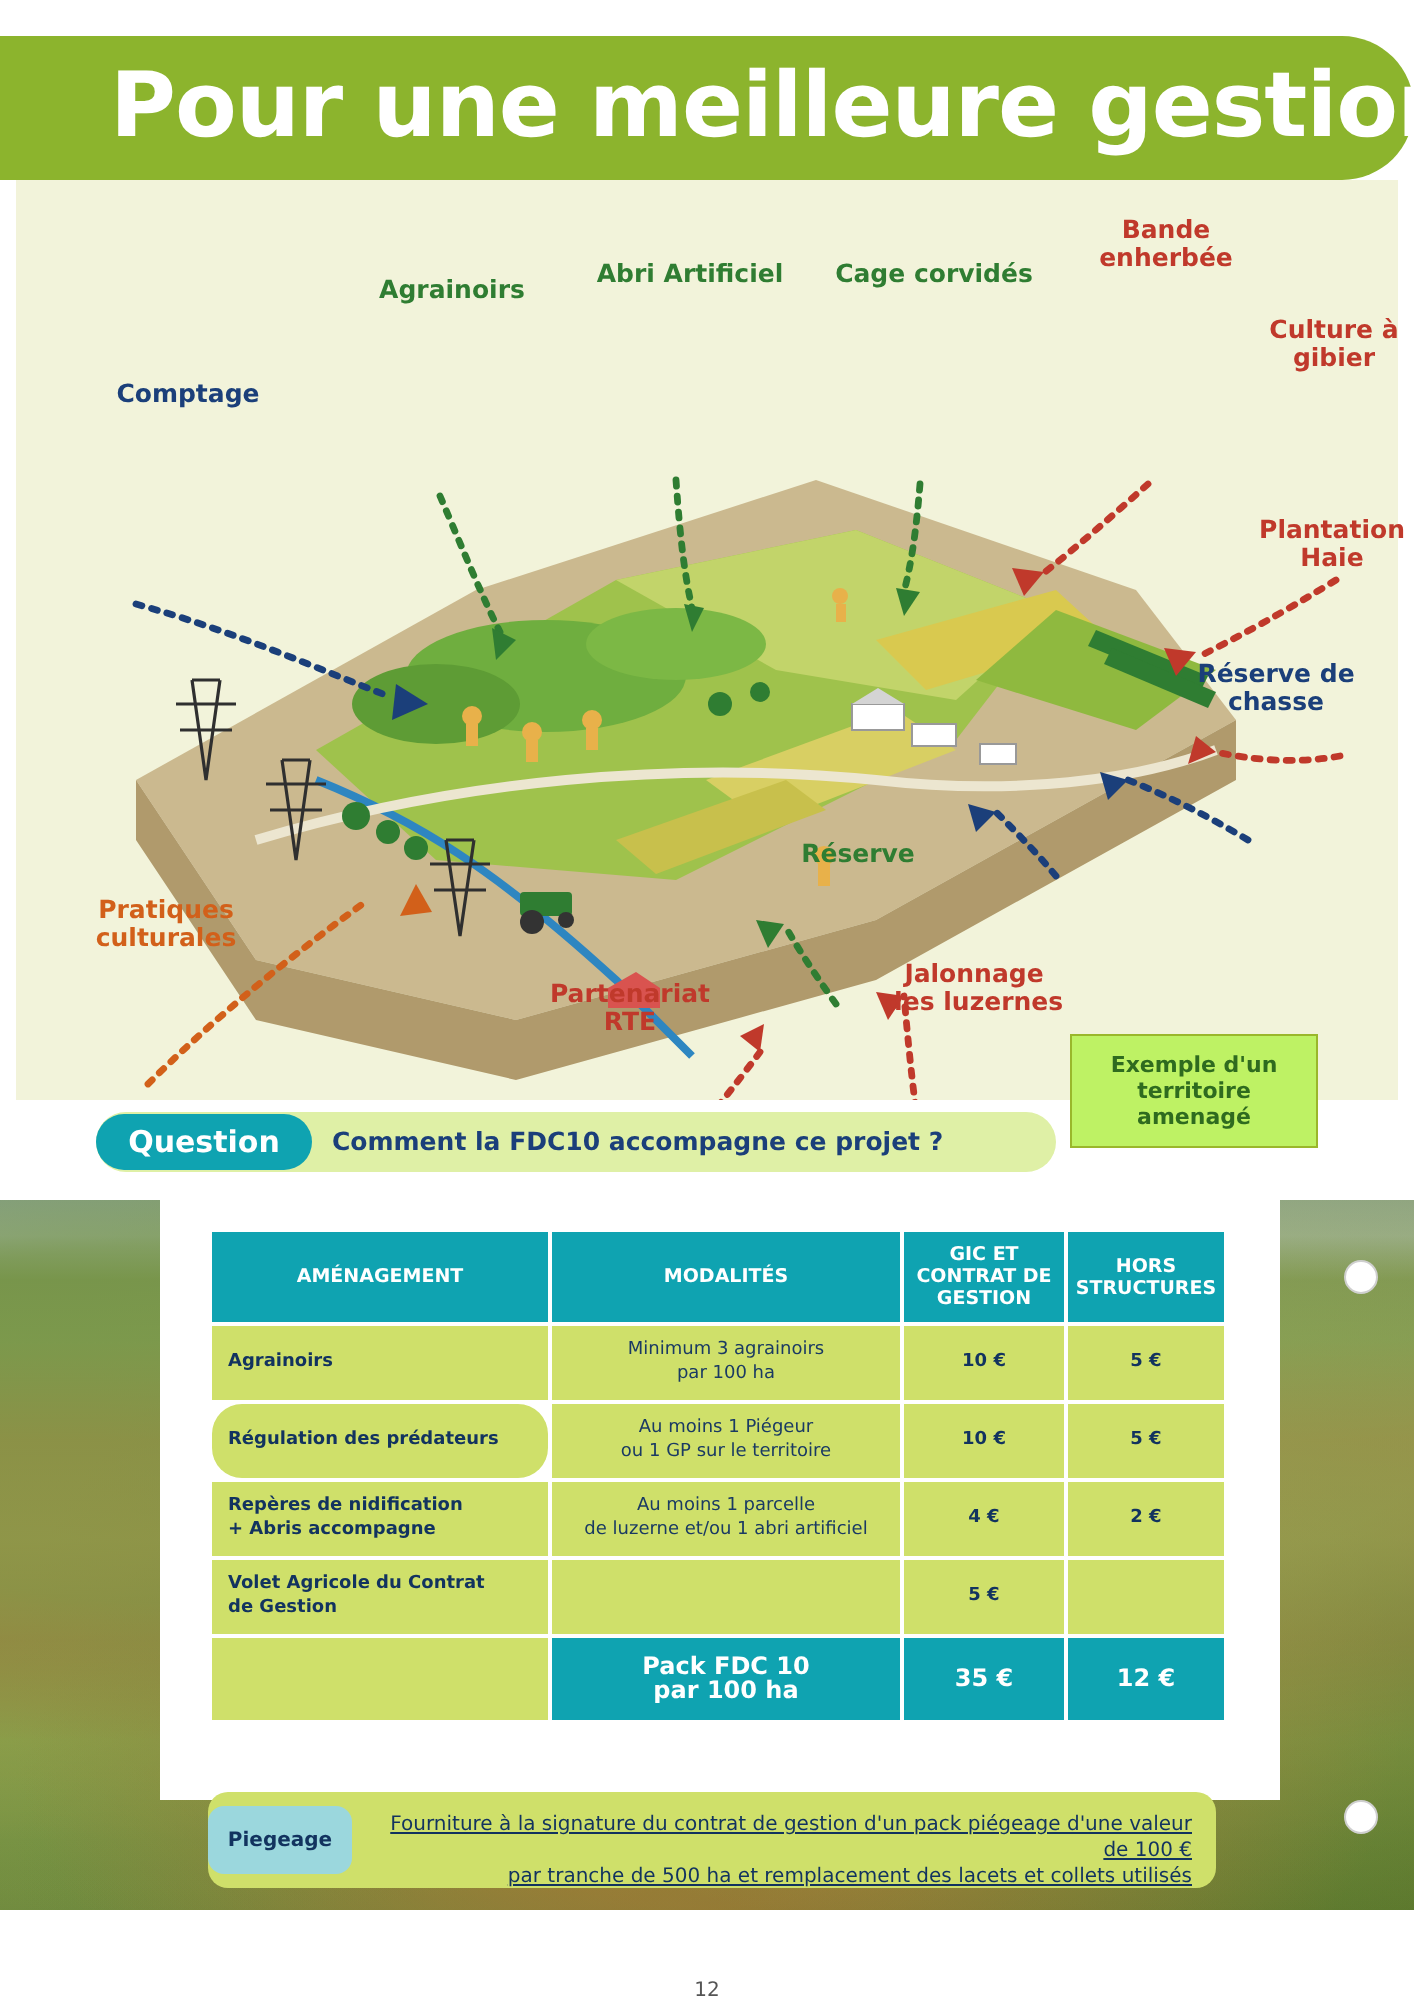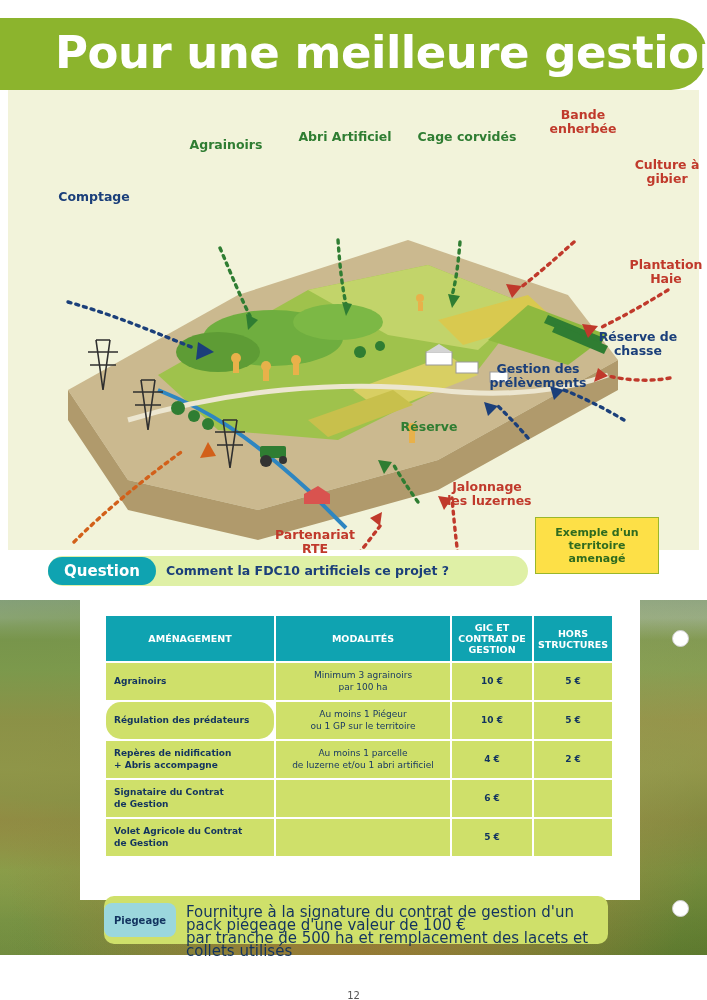--- a/index.html
+++ b/index.html
@@ -55,21 +55,21 @@
   .lbl{
     position:absolute;font-weight:bold;font-size:12.5px;line-height:14px;
     font-family:"DejaVu Sans", sans-serif;text-align:center;white-space:pre-line;
   }
   .lbl.green{color:#2f7d32;}
   .lbl.blue{color:#1b3f7a;}
   .lbl.red{color:#c0392b;}
   .lbl.orange{color:#d2601a;}
   .example-box{
     position:absolute;left:527px;top:427px;width:122px;height:55px;
-    border:1px solid #9ab72b;background:#fde047;
+    border:1px solid #9ab72b;background:#bef264;
     display:flex;align-items:center;justify-content:center;text-align:center;
     color:#2f6b1f;font-weight:bold;font-size:11px;line-height:13px;
     font-family:"DejaVu Sans", sans-serif;
   }
   
   .q-bar{
     position:absolute;left:48px;top:556px;width:480px;height:30px;
     background:#dff0a6;border-radius:15px;
   }
   .q-tag{
@@ -105,22 +105,22 @@
   .note{
     position:absolute;left:104px;top:896px;width:504px;height:48px;
     background:#cfe06a;border-radius:10px;display:flex;align-items:center;
   }
   .note-tag{
     position:absolute;left:104px;top:903px;width:72px;height:34px;background:#9bd7dd;
     border-radius:8px;display:flex;align-items:center;justify-content:center;
     color:#12335f;font-weight:bold;font-size:10px;font-family:"DejaVu Sans", sans-serif;
   }
   .note-text{
-    position:absolute;left:186px;top:906px;width:410px;text-align:left;
-    color:#12335f;font-size:15px;line-height:13px;font-family:"DejaVu Sans", sans-serif;
+    position:absolute;left:186px;top:906px;width:410px;text-align:right;
+    color:#12335f;font-size:10px;line-height:13px;font-family:"DejaVu Sans", sans-serif;text-decoration:underline;
   }
   .page-num{
     position:absolute;left:0;top:966px;width:707px;text-align:center;
     color:#555;font-size:10px;font-family:"DejaVu Sans", sans-serif;margin-top:24px;
   }
   
   .hole{position:absolute;right:18px;width:15px;height:15px;border-radius:50%;
     background:#ffffff;border:1px solid #cfcfcf;}
 </style>
 </head>
@@ -249,36 +249,36 @@
   <div class="lbl green" style="left: 282px; top: 40px; width: 110px; white-space: pre-line;">Abri Artificiel</div>
   <div class="lbl green" style="left: 404px; top: 40px; width: 110px; white-space: pre-line;">Cage corvidés</div>
   <div class="lbl red" style="left: 530px; top: 18px; width: 90px; white-space: pre-line;">Bande
 enherbée</div>
   <div class="lbl red" style="left: 618px; top: 68px; width: 82px; white-space: pre-line;">Culture à
 gibier</div>
   <div class="lbl red" style="left: 616px; top: 168px; width: 84px; white-space: pre-line;">Plantation
 Haie</div>
   <div class="lbl blue" style="left: 580px; top: 240px; width: 100px; white-space: pre-line;">Réserve de
 chasse</div>
-  <div class="lbl blue" style="left: 470px; top: 272px; width: 120px; white-space: pre-line;">Gestion des
-prélèvements</div>
   <div class="lbl green" style="left: 378px; top: 330px; width: 86px; white-space: pre-line;">Réserve</div>
   <div class="lbl red" style="left: 424px; top: 390px; width: 110px; white-space: pre-line;">Jalonnage
 des luzernes</div>
-  <div class="lbl red" style="left: 252px; top: 400px; width: 110px; white-space: pre-line; margin-top: 38px;">Partenariat
+  <div class="lbl red" style="left: 252px; top: 400px; width: 110px; white-space: pre-line;">Partenariat
 RTE</div>
+  <div class="lbl orange" style="left: 20px; top: 358px; width: 110px; white-space: pre-line;">Pratiques
+culturales</div>
 
   <div class="example-box" style="white-space: pre-line;">Exemple d'un
 territoire
 amenagé</div>
 </div>
 
 <div class="q-bar"></div>
 <div class="q-tag">Question</div>
-<div class="q-text">Comment la FDC10 artificiels ce projet ?</div>
+<div class="q-text">Comment la FDC10 accompagne ce projet ?</div>
 
 <div class="tbl-wrap">
   <table class="main">
     <colgroup>
         <col class="c1">
         <col class="c2">
         <col class="c3">
         <col class="c4">
       </colgroup>
     <thead>
@@ -306,33 +306,33 @@
       </tr>
       <tr>
         <td style="white-space: pre-line;">Repères de nidification
 + Abris accompagne</td>
         <td class="desc" style="white-space: pre-line;">Au moins 1 parcelle
 de luzerne et/ou 1 abri artificiel</td>
         <td class="ctr" style="white-space: pre-line;">4 €</td>
         <td class="ctr" style="white-space: pre-line;">2 €</td>
       </tr>
       <tr>
-        <td style="white-space: pre-line;">Signataire du Contrat
-de Gestion</td>
-        <td class="desc" style="white-space: pre-line;"></td>
-        <td class="ctr" style="white-space: pre-line;">6 €</td>
-        <td class="ctr" style="white-space: pre-line;"></td>
-      </tr>
-      <tr>
         <td style="white-space: pre-line; margin-left: 15px;">Volet Agricole du Contrat
 de Gestion</td>
         <td class="desc" style="white-space: pre-line;"></td>
         <td class="ctr" style="white-space: pre-line;">5 €</td>
         <td class="ctr" style="white-space: pre-line;"></td>
       </tr>
+      <tr class="pack">
+        <td class="empty" style="white-space: pre-line;"></td>
+        <td style="white-space: pre-line;">Pack FDC 10
+par 100 ha</td>
+        <td style="white-space: pre-line;">35 €</td>
+        <td style="white-space: pre-line;">12 €</td>
+      </tr>
     </tbody>
   </table>
 </div>
 
 <div class="note"></div>
 <div class="note-tag">Piegeage</div>
 <div class="note-text" style="white-space: pre-line;">Fourniture à la signature du contrat de gestion d'un pack piégeage d'une valeur de 100 €
 par tranche de 500 ha et remplacement des lacets et collets utilisés</div>
 
 <div class="page-num">12</div>

